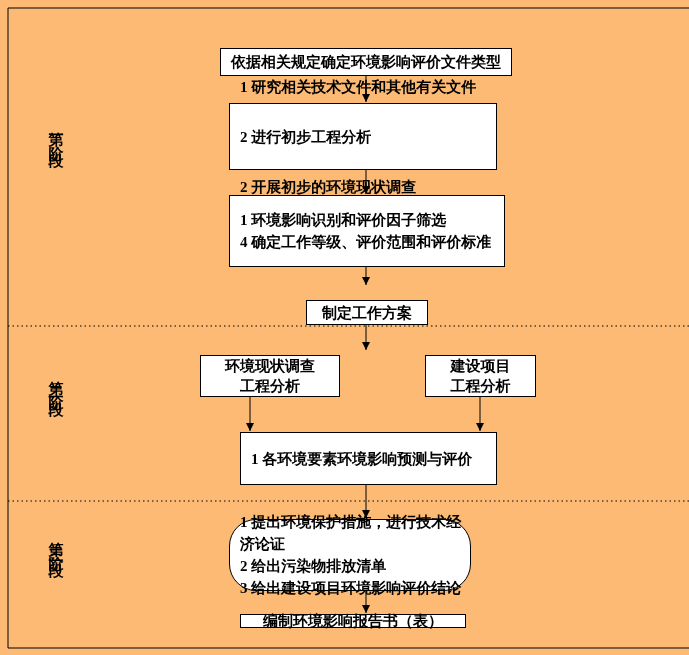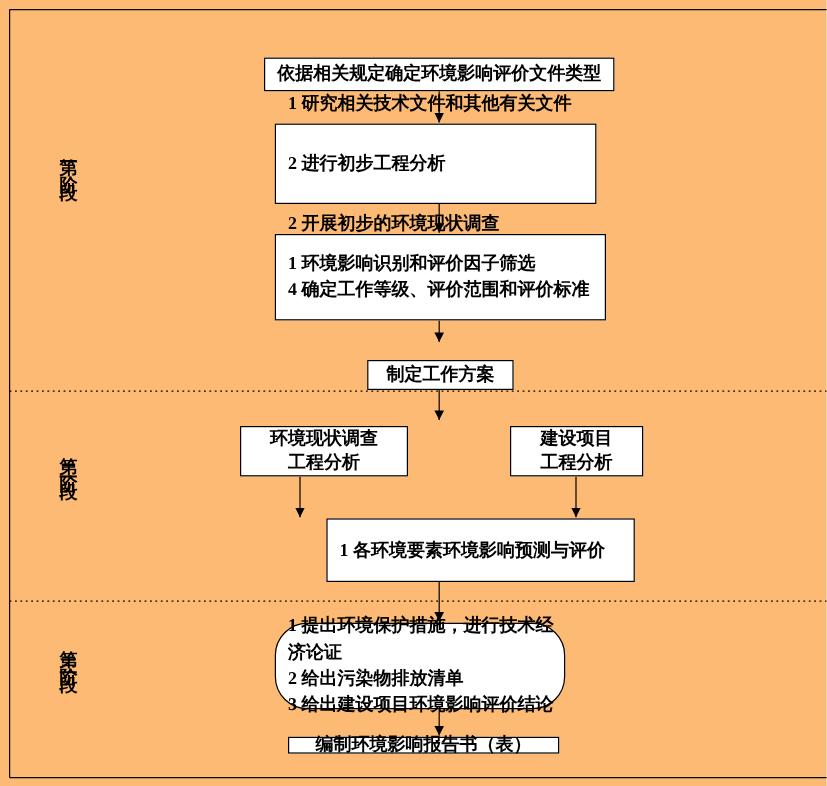--- a/index.html
+++ b/index.html
@@ -109,21 +109,21 @@
   <div class="box center2" style="left:180px; top:355px; width:140px; height:42px;margin-left:20px;">
     <div>环境现状调查</div>
     <div>工程分析</div>
   </div>
 
   <div class="box center2" style="left:425px; top:355px; width:111px; height:42px;">
     <div>建设项目</div>
     <div>工程分析</div>
   </div>
 
-  <div class="box list" style="left:240px; top:432px; width:257px; height:53px;margin-left:32px;">
+  <div class="box list" style="left:240px; top:432px; width:257px; height:53px;">
     <div>1 各环境要素环境影响预测与评价</div>
   </div>
 
   <div class="box list" style="left:229px; top:519px; width:242px; height:72px;border-radius:27px;">
     <div>1 提出环境保护措施，进行技术经济论证</div>
     <div>2 给出污染物排放清单</div>
     <div>3 给出建设项目环境影响评价结论</div>
   </div>
 
   <div class="box center" style="left:240px; top:614px; width:226px; height:14px;">

